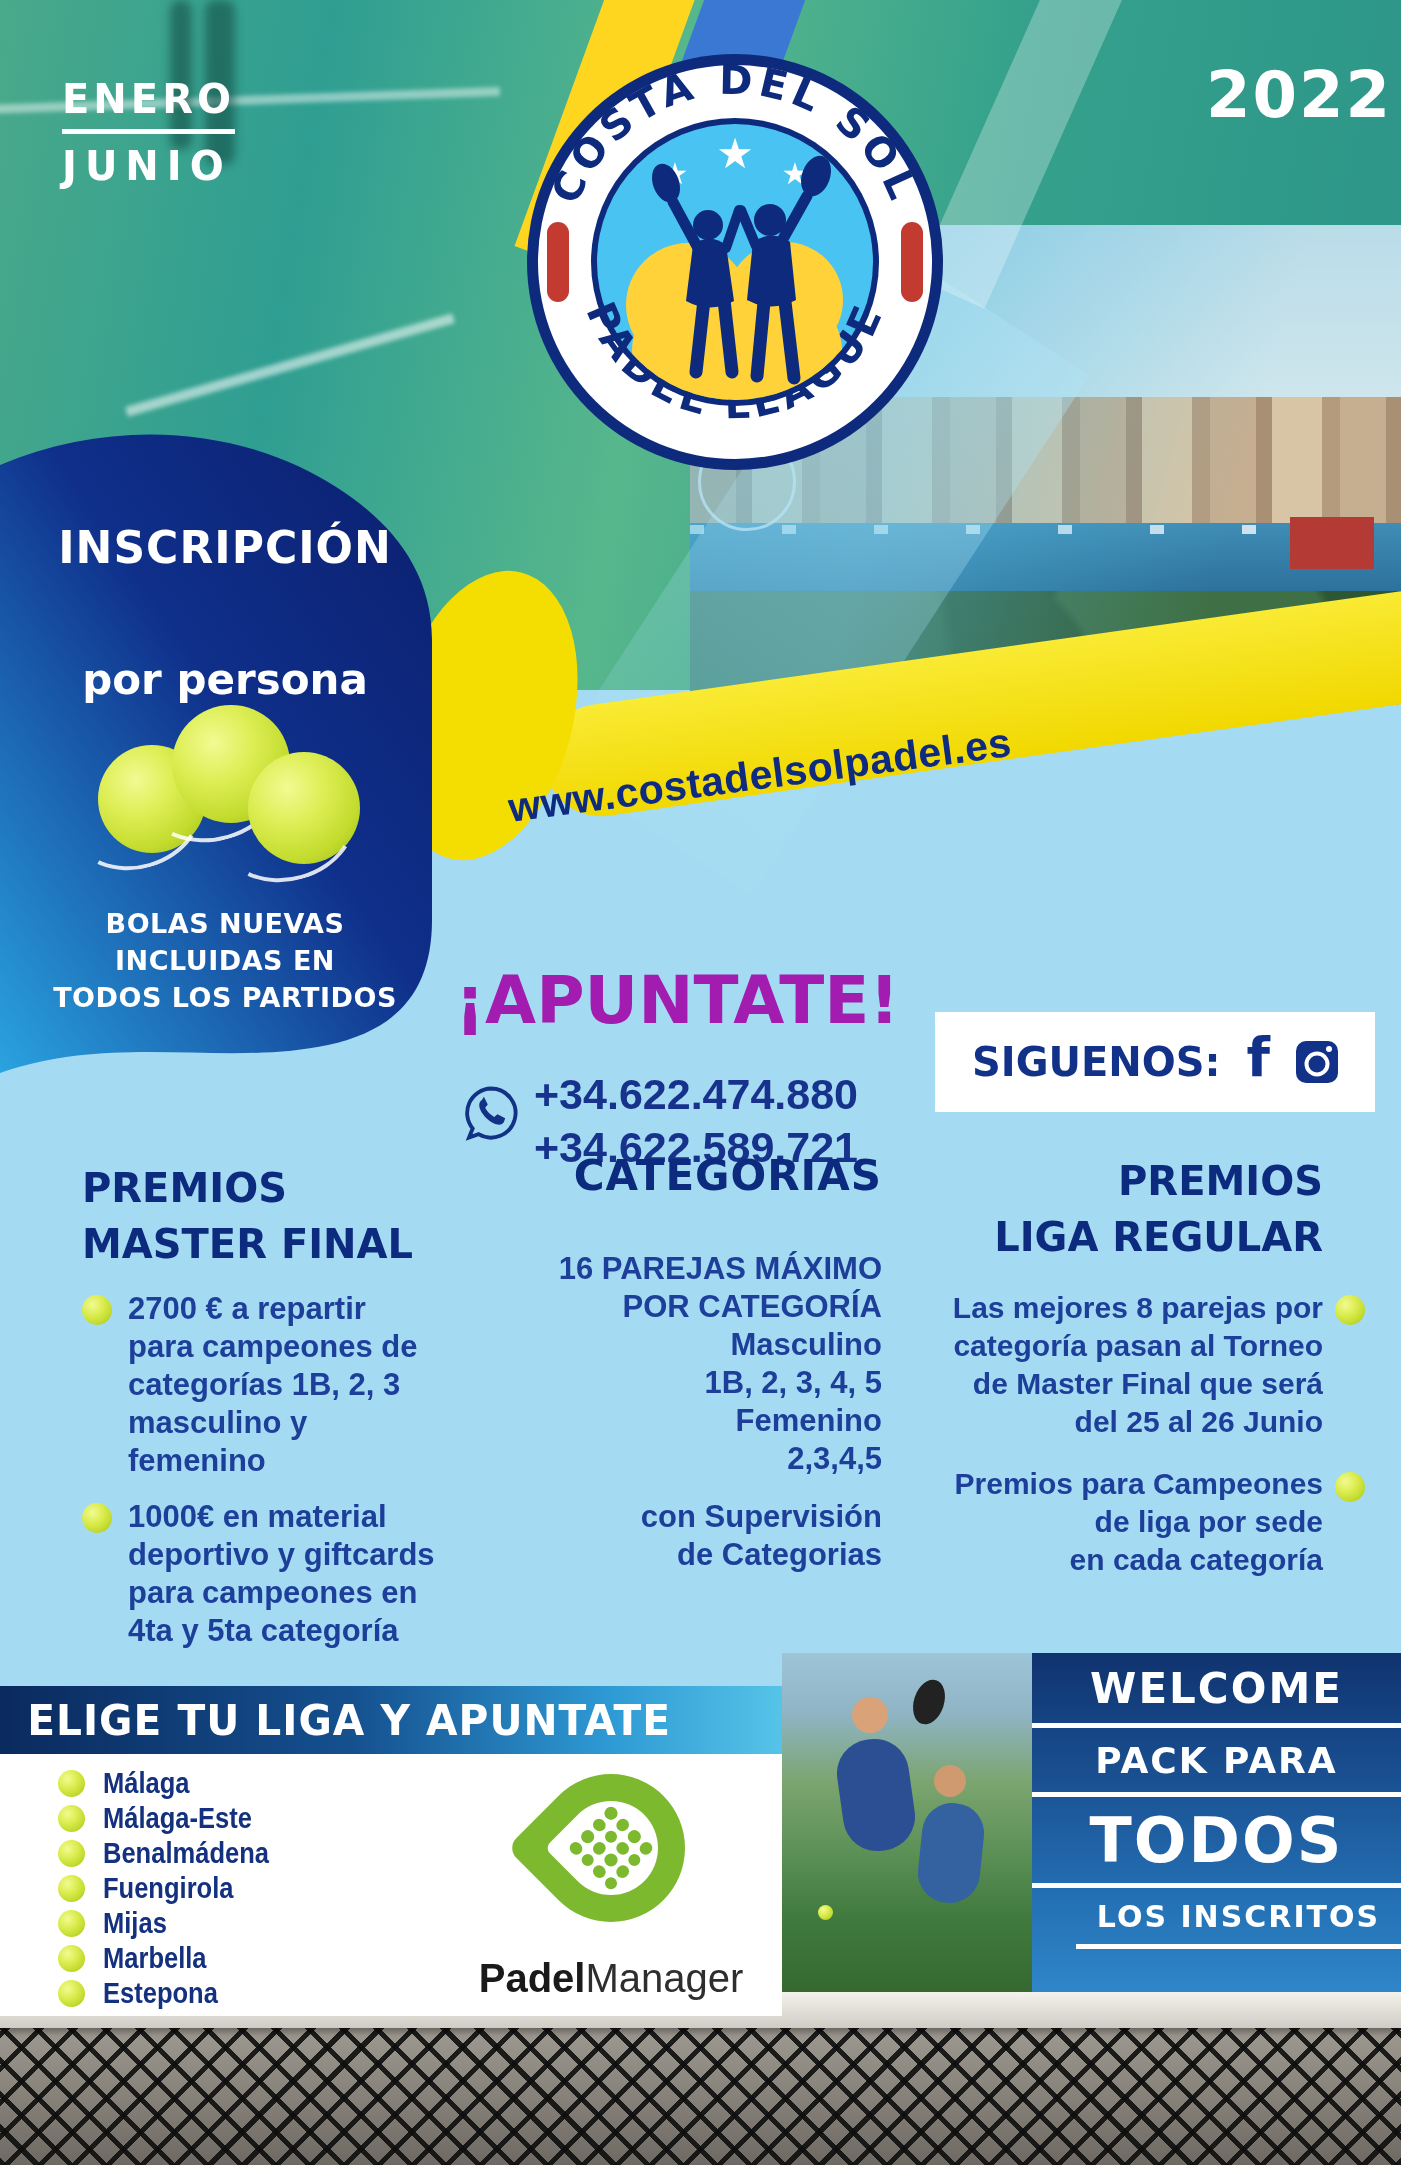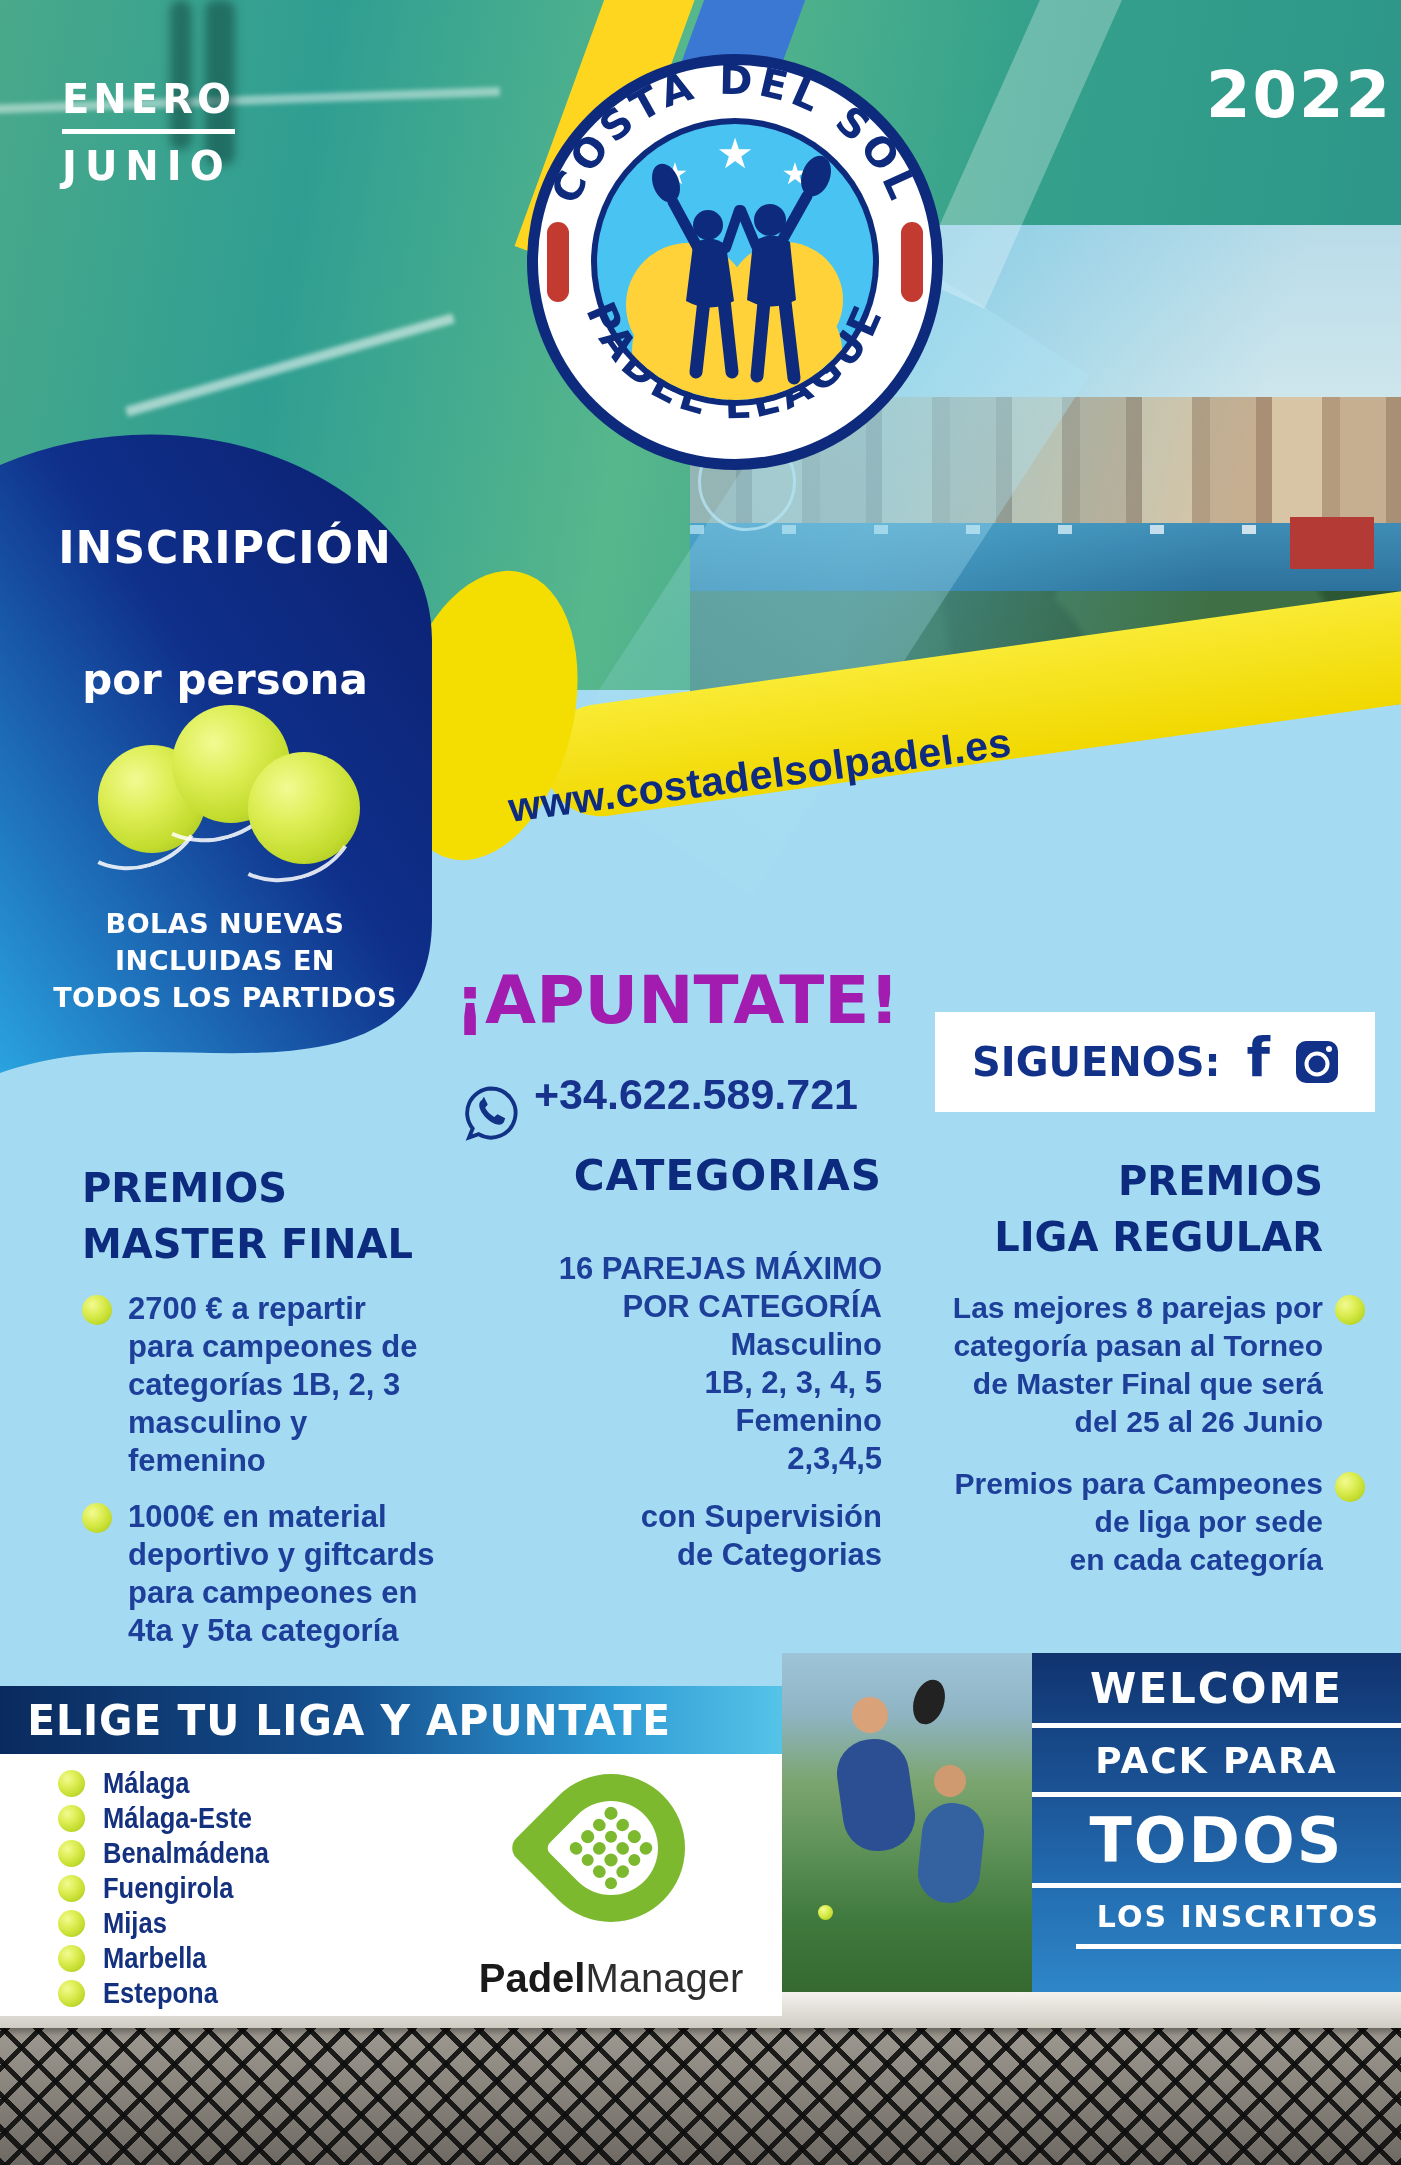--- a/index.html
+++ b/index.html
@@ -255,20 +255,21 @@
   <div class="abs blob-content hd ins-note">BOLAS NUEVAS
 INCLUIDAS EN
 TODOS LOS PARTIDOS</div>
 
   <div class="abs apuntate hd">¡APUNTATE!</div>
   <svg class="abs wa-icon" width="62" height="62" viewBox="0 0 48 48">
     <path d="M24 5 a19 19 0 1 1 -9.6 35.4 L7 43 l2.8-7 A19 19 0 0 1 24 5 Z" fill="none" stroke="#123285" stroke-width="3"></path>
     <path d="M17 14 c-2 1 -3 4 -1 8 c2 4 6 8 10 10 c4 2 7 1 8 -1 l1 -3 l-6 -3 l-2.5 2 c-3 -1.5 -5.5 -4 -7 -7 l2 -2.5 l-3 -6 z" fill="#123285"></path>
   </svg>
   <div class="abs phones">
+    <div>+34.622.474.880</div>
     <div>+34.622.589.721</div>
   </div>
 
   <div class="abs social">
     <span class="lbl">SIGUENOS:</span>
     <span class="fb">f</span>
     <span class="ig">
       <span class="lens"></span>
       <span class="dot"></span>
     </span>

